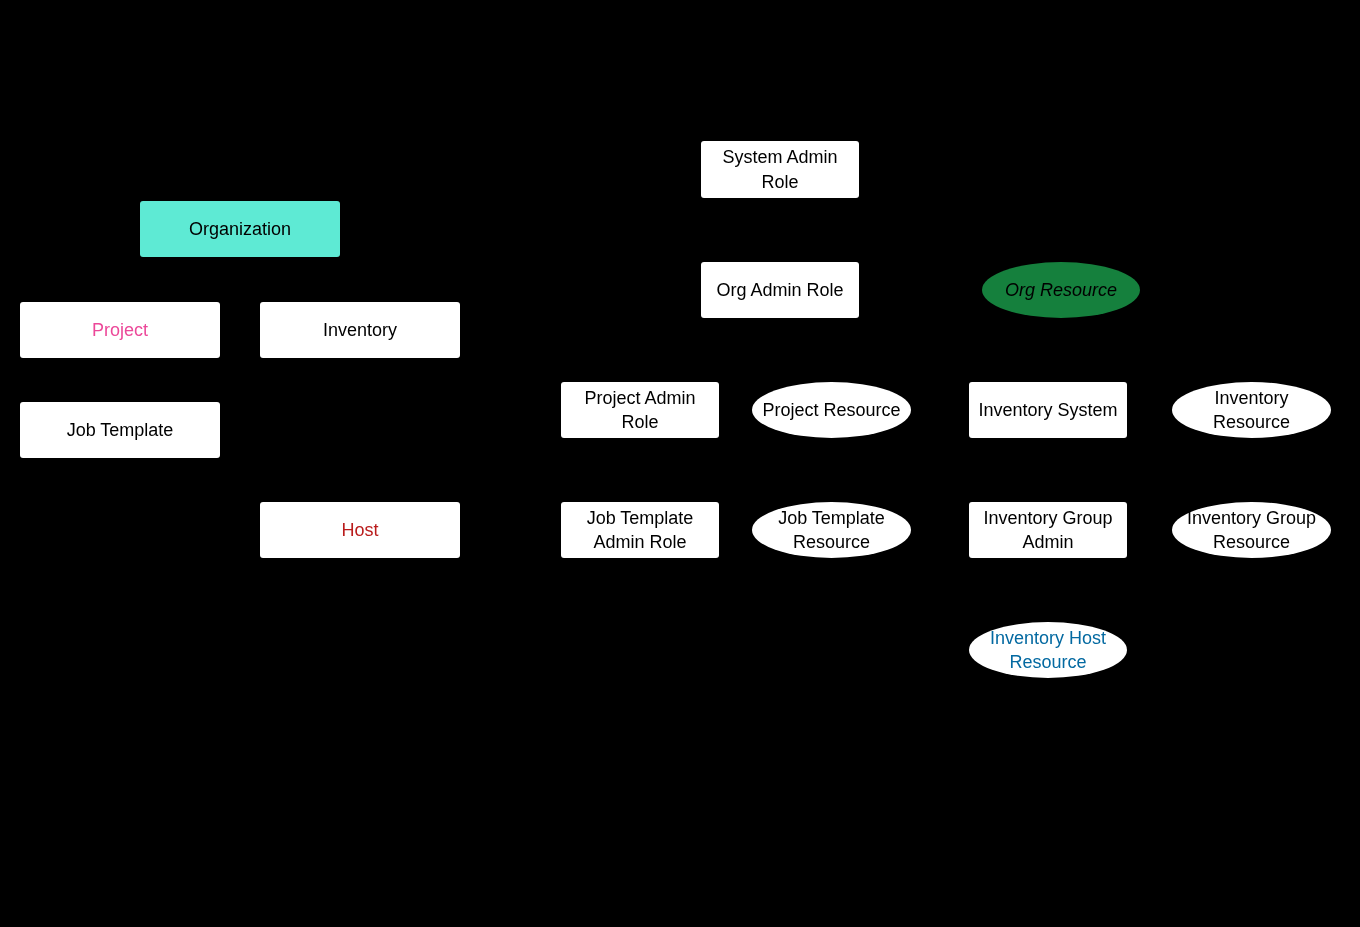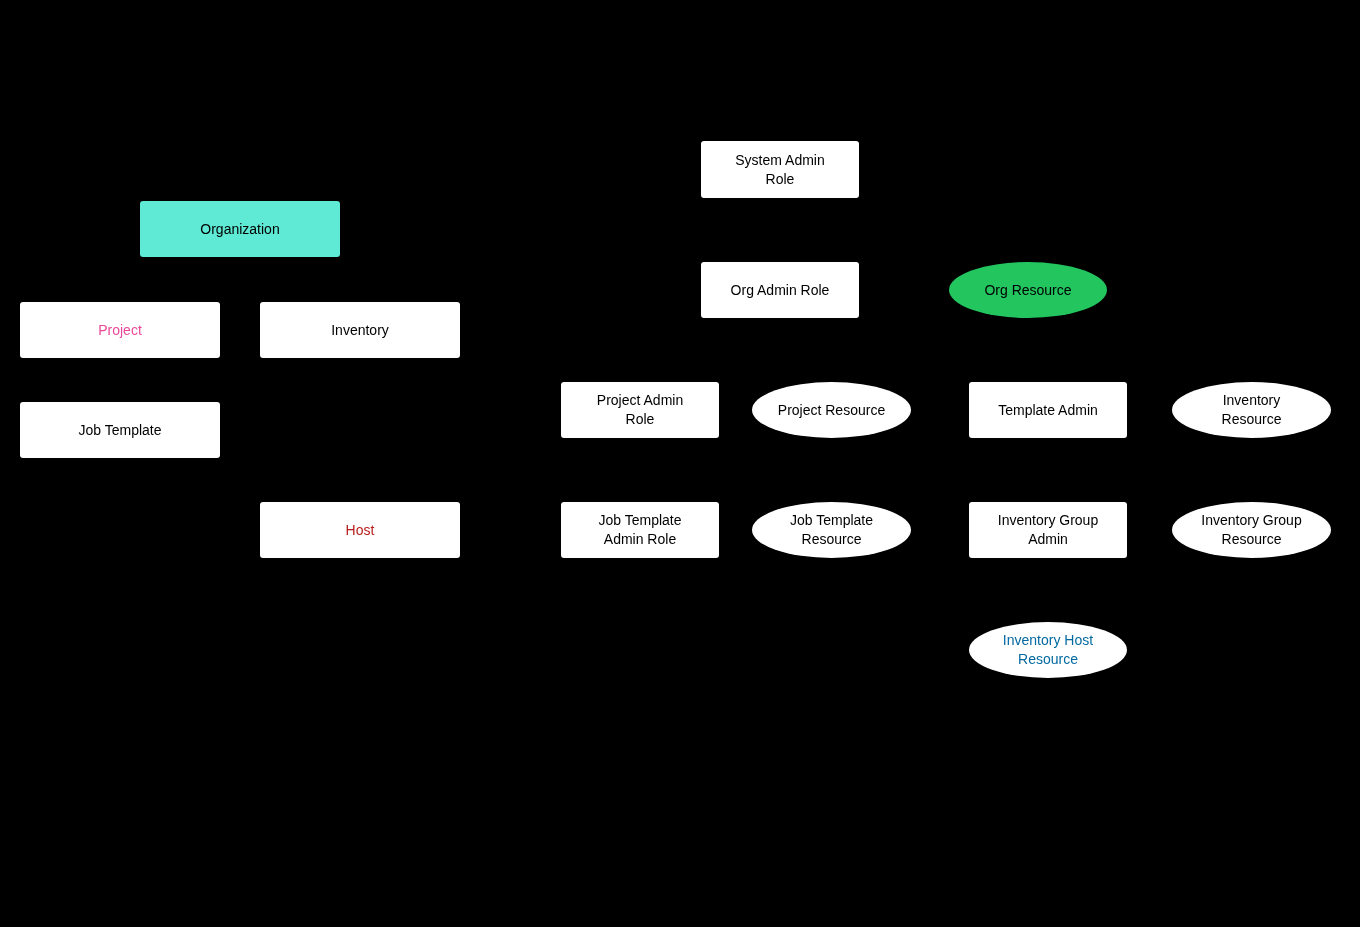--- a/index.html
+++ b/index.html
@@ -16,21 +16,21 @@
     font-family: "Liberation Sans", sans-serif;
   }
   .node {
     position: absolute;
     background: #ffffff;
     color: #000000;
     display: flex;
     align-items: center;
     justify-content: center;
     text-align: center;
-    font-size: 14px;
+    font-size: 18px;
     line-height: 1.35;
     box-sizing: border-box;
     padding: 2px 6px;
     white-space: pre-line;
   }
   .rect {
     border-radius: 3px;
   }
   .ellipse {
     border-radius: 50% / 50%;
@@ -45,25 +45,25 @@
 
 <div id="canvas" style="background: rgb(0, 0, 0);">
     <div class="node rect" style="left: 140px; top: 201px; width: 200px; height: 56px; background: #5eead4; color: rgb(0, 0, 0);"><span class="node-label">Organization</span></div>
     <div class="node rect" style="left: 20px; top: 302px; width: 200px; height: 56px; background: rgb(255, 255, 255); color: #ec4899;"><span class="node-label">Project</span></div>
     <div class="node rect" style="left: 260px; top: 302px; width: 200px; height: 56px; background: rgb(255, 255, 255); color: rgb(0, 0, 0);"><span class="node-label">Inventory</span></div>
     <div class="node rect" style="left: 20px; top: 402px; width: 200px; height: 56px; background: rgb(255, 255, 255); color: rgb(0, 0, 0);"><span class="node-label">Job Template</span></div>
     <div class="node rect" style="left: 260px; top: 502px; width: 200px; height: 56px; background: rgb(255, 255, 255); color: #b91c1c;"><span class="node-label">Host</span></div>
     <div class="node rect" style="left: 701px; top: 141px; width: 158px; height: 57px; background: rgb(255, 255, 255); color: rgb(0, 0, 0);"><span class="node-label">System Admin
 Role</span></div>
     <div class="node rect" style="left: 701px; top: 262px; width: 158px; height: 56px; background: rgb(255, 255, 255); color: rgb(0, 0, 0);"><span class="node-label">Org Admin Role</span></div>
-    <div class="node ellipse" style="left: 949px; top: 262px; width: 158px; height: 56px; background: #22c55e; color: rgb(0, 0, 0);"><span class="node-label">Org Resource</span></div>
+    <div class="node ellipse" style="left: 982px; top: 262px; width: 158px; height: 56px; background: #15803d; color: rgb(0, 0, 0); font-style: italic;"><span class="node-label">Org Resource</span></div>
     <div class="node rect" style="left: 561px; top: 382px; width: 158px; height: 56px; background: rgb(255, 255, 255); color: rgb(0, 0, 0);"><span class="node-label">Project Admin
 Role</span></div>
     <div class="node ellipse" style="left: 752px; top: 382px; width: 159px; height: 56px; background: rgb(255, 255, 255); color: rgb(0, 0, 0);"><span class="node-label">Project Resource</span></div>
-    <div class="node rect" style="left: 969px; top: 382px; width: 158px; height: 56px; background: rgb(255, 255, 255); color: rgb(0, 0, 0);"><span class="node-label">Template Admin</span></div>
+    <div class="node rect" style="left: 969px; top: 382px; width: 158px; height: 56px; background: rgb(255, 255, 255); color: rgb(0, 0, 0);"><span class="node-label">Inventory System</span></div>
     <div class="node ellipse" style="left: 1172px; top: 382px; width: 159px; height: 56px; background: rgb(255, 255, 255); color: rgb(0, 0, 0);"><span class="node-label">Inventory
 Resource</span></div>
     <div class="node rect" style="left: 561px; top: 502px; width: 158px; height: 56px; background: rgb(255, 255, 255); color: rgb(0, 0, 0);"><span class="node-label">Job Template
 Admin Role</span></div>
     <div class="node ellipse" style="left: 752px; top: 502px; width: 159px; height: 56px; background: rgb(255, 255, 255); color: rgb(0, 0, 0);"><span class="node-label">Job Template
 Resource</span></div>
     <div class="node rect" style="left: 969px; top: 502px; width: 158px; height: 56px; background: rgb(255, 255, 255); color: rgb(0, 0, 0);"><span class="node-label">Inventory Group
 Admin</span></div>
     <div class="node ellipse" style="left: 1172px; top: 502px; width: 159px; height: 56px; background: rgb(255, 255, 255); color: rgb(0, 0, 0);"><span class="node-label">Inventory Group
 Resource</span></div>

